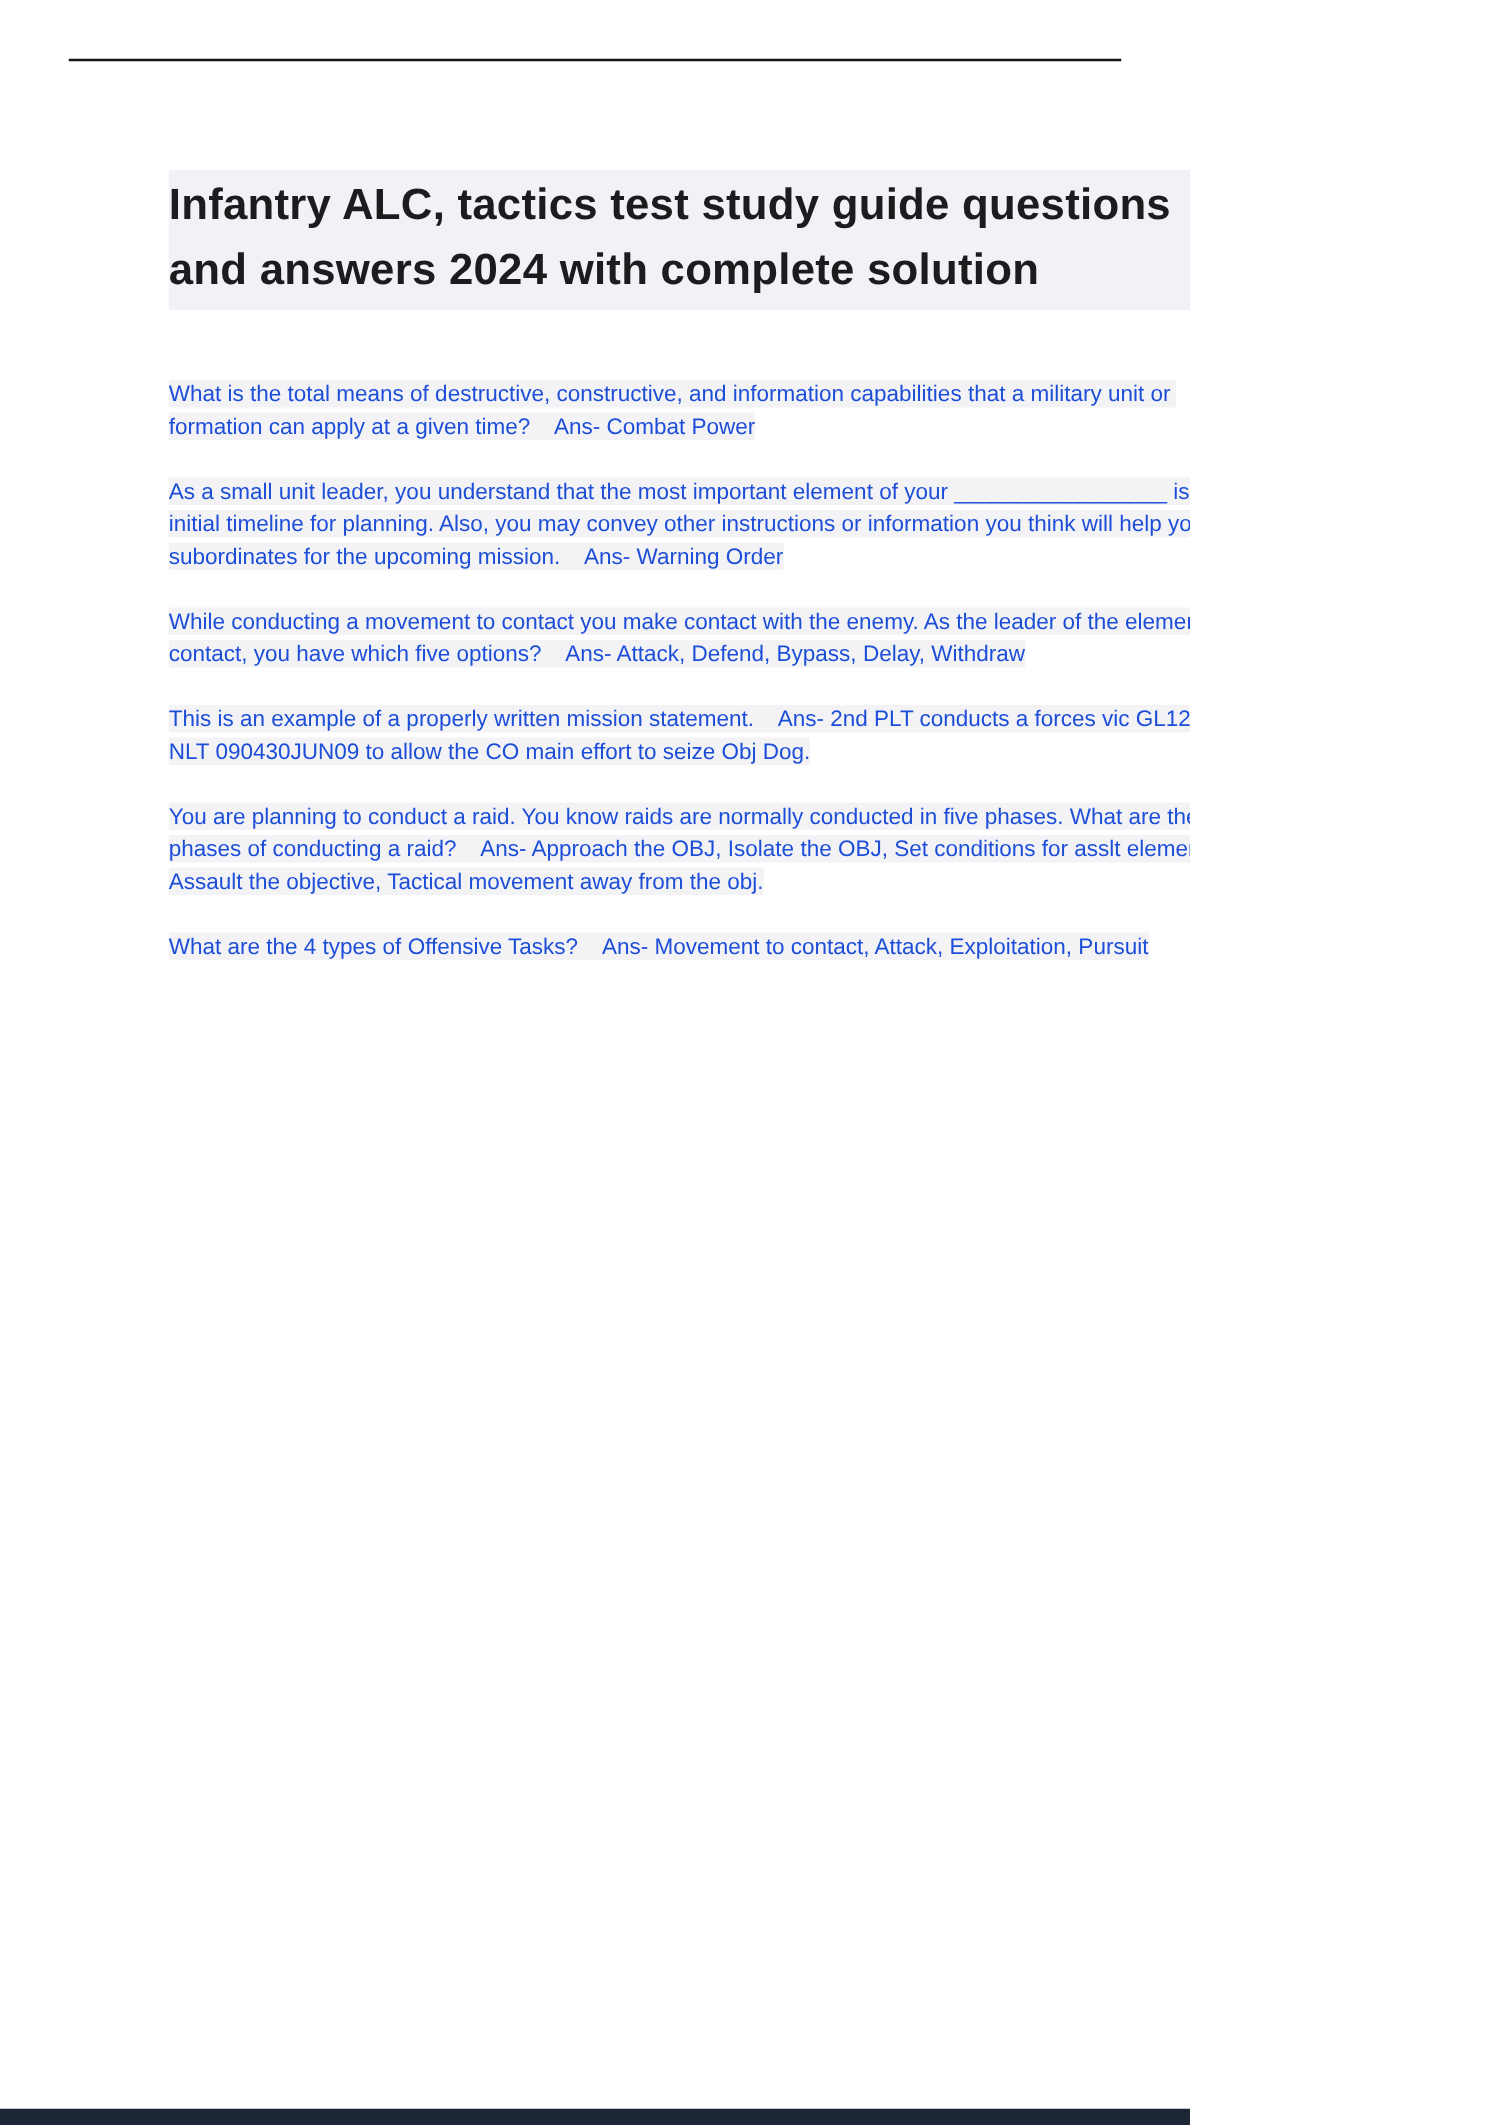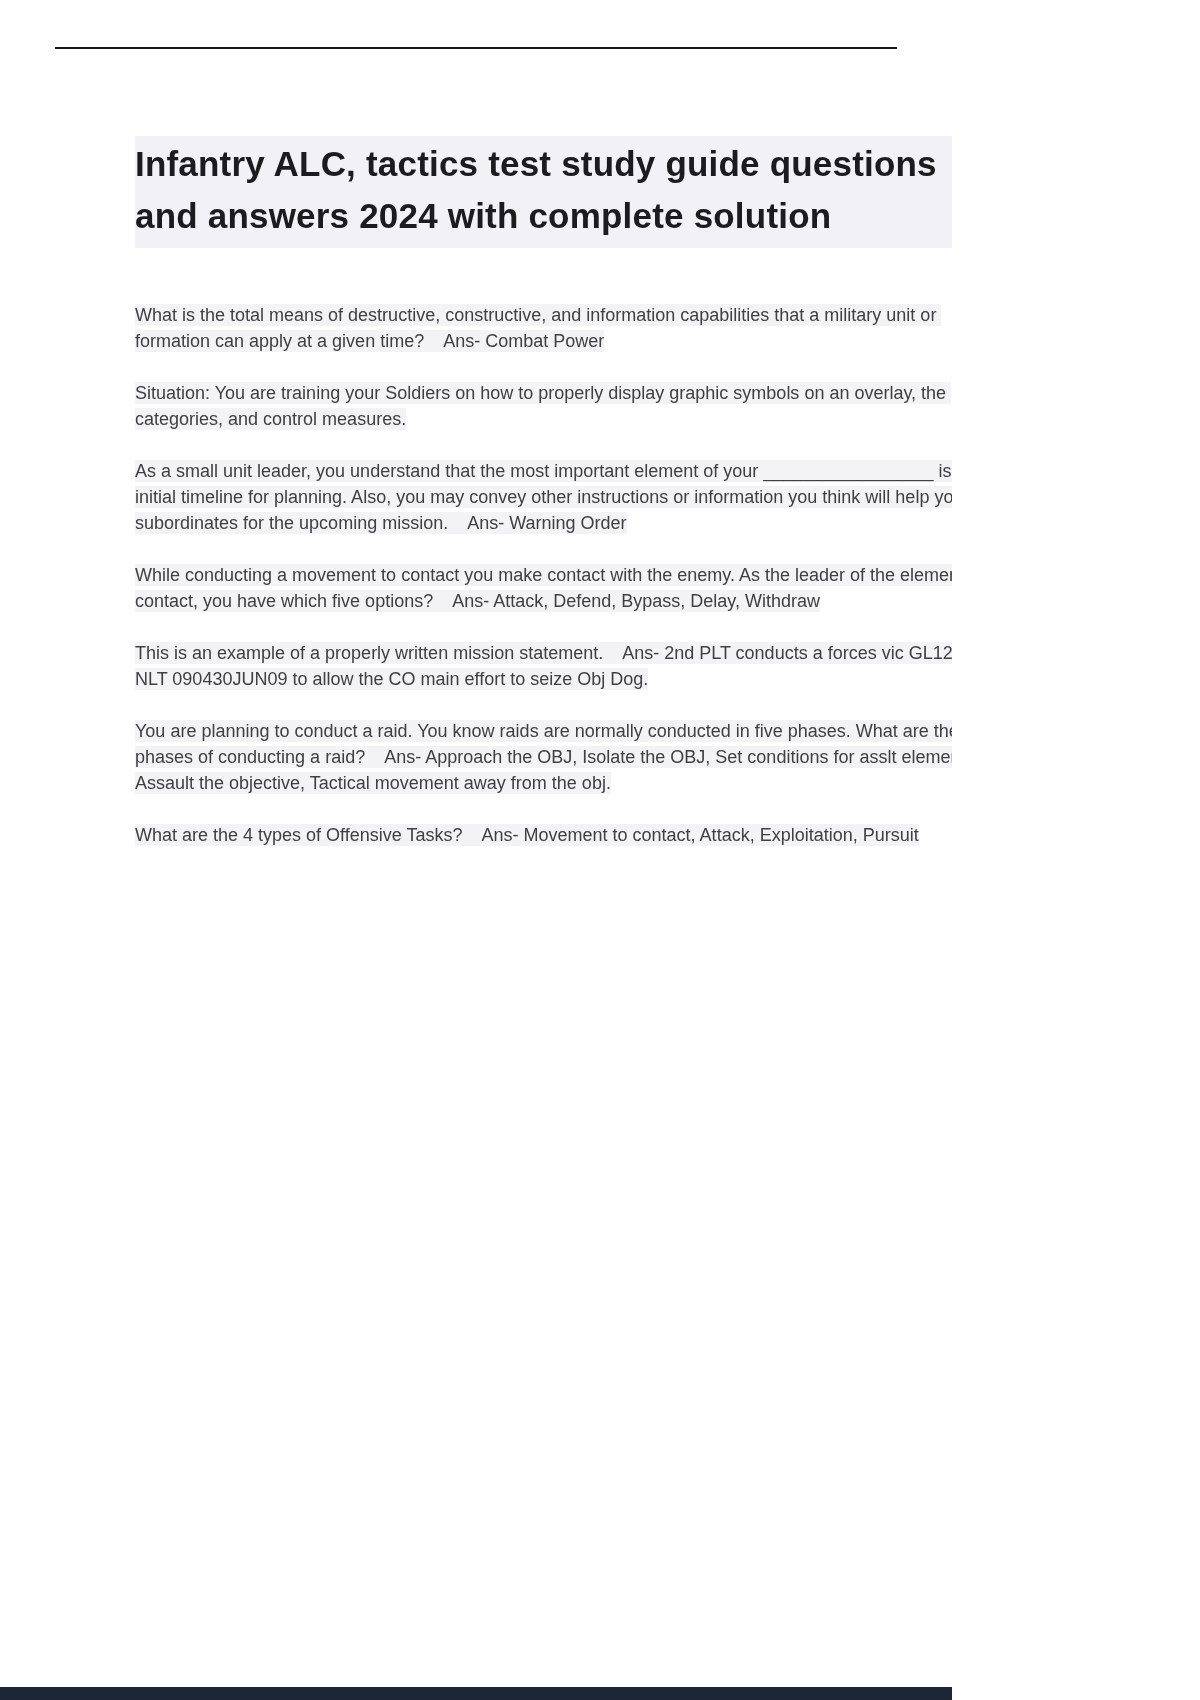--- a/index.html
+++ b/index.html
@@ -36,21 +36,21 @@
     font-weight: bold;
     color: #1c1c1e;
     letter-spacing: 0.2px;
     margin: 0 0 54px 0;
     background: #f2f2f6;
     padding: 2px 4px 6px 0;
   }
   .para {
     font-size: 18px;
     line-height: 26px;
-    color: #404040;
+    color: #1d4ed8;
     margin: 0 0 26px 0;
     white-space: pre-wrap;
   }
   .para .hl {
     background: #f3f3f6;
     box-decoration-break: clone;
     -webkit-box-decoration-break: clone;
     padding: 1px 0;
   }
   .footer-bar {
@@ -68,21 +68,20 @@
 <div class="page">
 
   <div class="rule-top"></div>
 
   <div class="content">
 
     <h1 class="doc-title">Infantry ALC, tactics test study guide questions and answers 2024 with complete solution</h1>
 
     <p class="para"><span class="hl">What is the total means of destructive, constructive, and information capabilities that a military unit or formation can apply at a given time?    Ans- Combat Power</span></p>
 
-    <p class="para"><span class="hl">Situation: You are training your Soldiers on how to properly display graphic symbols on an overlay, the categories, and control measures.</span></p>
 
 
 
     <p class="para"><span class="hl">As a small unit leader, you understand that the most important element of your _________________ is the initial timeline for planning. Also, you may convey other instructions or information you think will help your subordinates for the upcoming mission.    Ans- Warning Order</span></p>
 
     <p class="para"><span class="hl">While conducting a movement to contact you make contact with the enemy. As the leader of the element in contact, you have which five options?    Ans- Attack, Defend, Bypass, Delay, Withdraw</span></p>
 
     <p class="para"><span class="hl">This is an example of a properly written mission statement.    Ans- 2nd PLT conducts a forces vic GL123456 NLT 090430JUN09 to allow the CO main effort to seize Obj Dog.</span></p>
 
 

